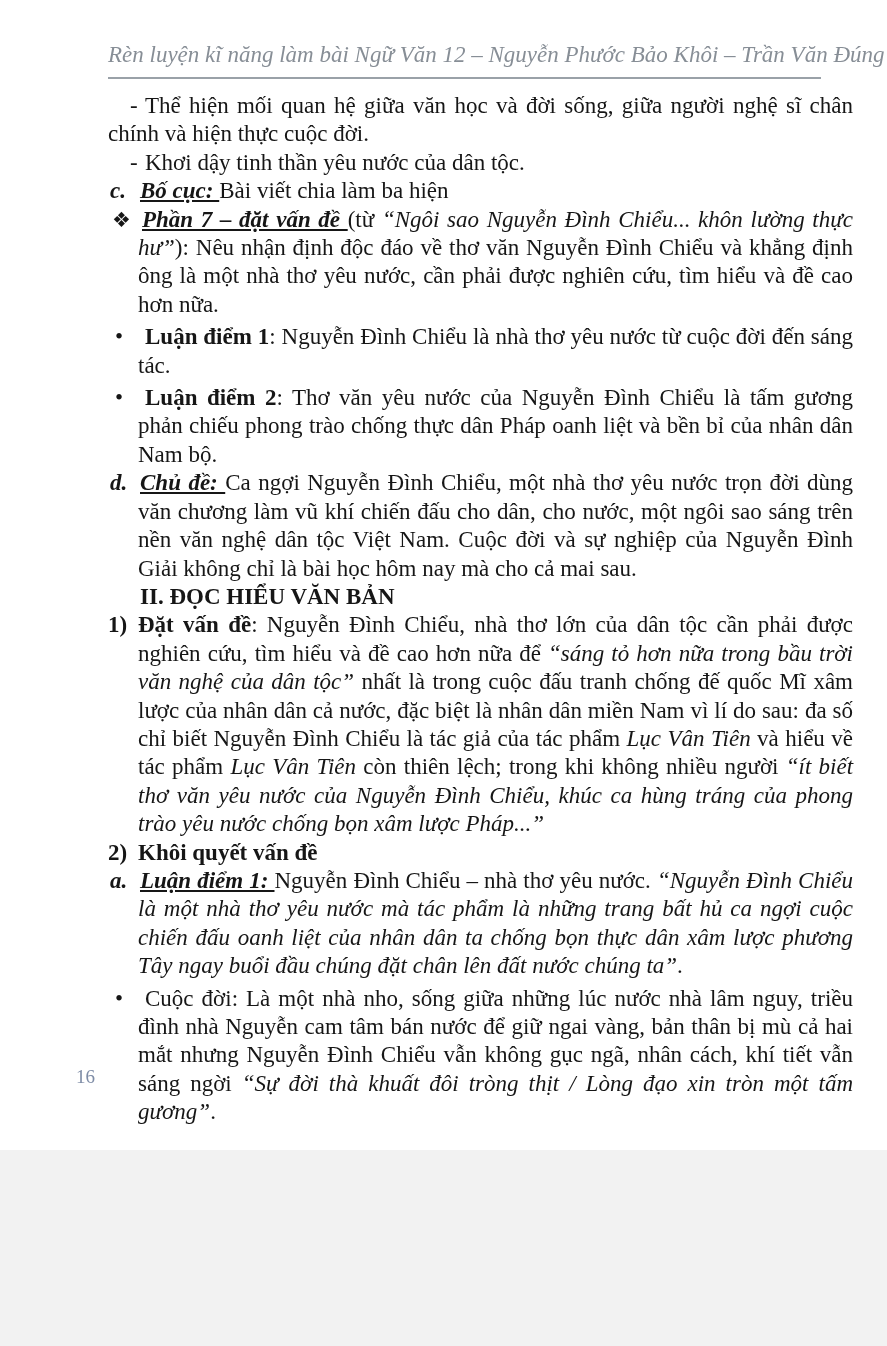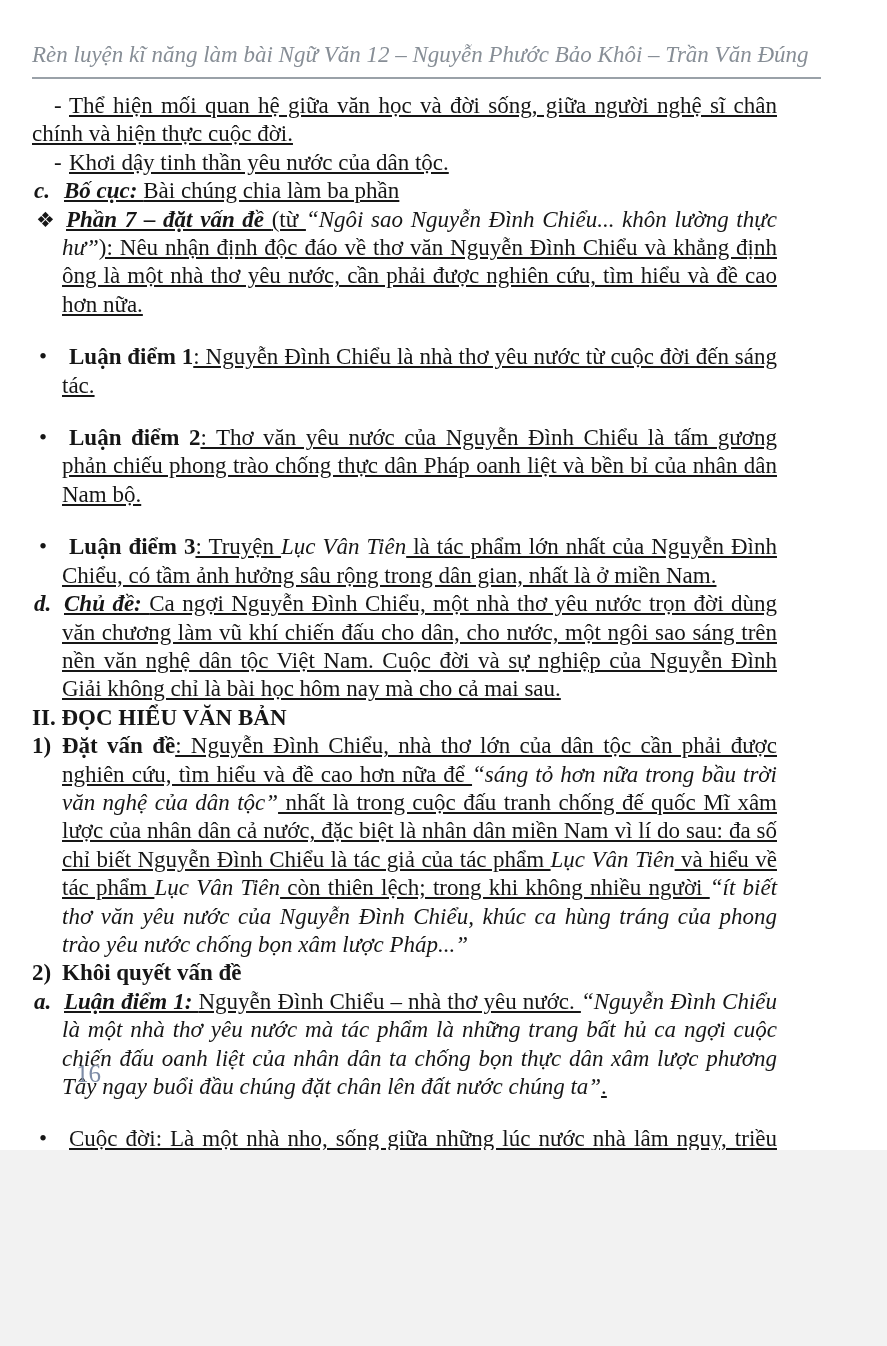--- a/index.html
+++ b/index.html
@@ -12,21 +12,21 @@
   html, body { margin: 0; padding: 0; background: #f2f2f2; }
   .page {
     position: relative;
     width: 887px;
     height: 1150px;
     margin: 0 auto;
     background: var(--page-bg);
     font-family: "Liberation Serif", "DejaVu Serif", serif;
     color: var(--body-ink);
     box-sizing: border-box;
-    padding: 42px 66px 0 32px;
+    padding: 42px 66px 0 108px;
     overflow: hidden;
   }
   .running-head {
     font-style: italic;
     font-size: 23px;
     line-height: 26px;
     color: var(--header-ink);
     border-bottom: 2px solid var(--rule);
     padding-bottom: 9px;
     margin-bottom: 13px;
@@ -36,54 +36,53 @@
   .body-text p {
     margin: 0;
     font-size: 23px;
     line-height: 28.4px;
     text-align: justify;
   }
   p.dash { text-indent: 22px; }
   p.dash .mk { display: inline-block; width: 15px; text-indent: 0; }
   p.hang { padding-left: 30px; text-indent: -30px; }
   p.hang .mk { display: inline-block; width: 30px; text-indent: 0; }
-  p.heading { font-weight: 700; }
-  p.gap { margin-top: 24px; }
+  p.heading { font-weight: 700; margin-left: 32px; }
+  p.gap { margin-top: 4px; }
   .mk.letter  { padding-left: 2px; width: 28px; font-weight: 700; font-style: italic; }
   .mk.diamond { padding-left: 4px; width: 26px; font-size: 21px; }
   .mk.bullet  { padding-left: 7px; width: 23px; }
   .mk.number  { font-weight: 700; }
-  .seg-r  { font-weight: 400; font-style: normal; text-decoration: underline; }
+  .seg-r  { font-weight: 400; font-style: normal; }
   .seg-b  { font-weight: 700; font-style: normal; }
   .seg-i  { font-weight: 400; font-style: italic; }
   .seg-bi { font-weight: 700; font-style: italic; text-decoration: underline; }
   .page-number {
     position: absolute;
     left: 76px;
     bottom: 62px;
-    font-size: 25px;
+    font-size: 19px;
     color: var(--pagenum-ink);
   }
 </style>
 </head>
 <body>
 
 <div class="page">
   <header>
     <div class="running-head">Rèn luyện kĩ năng làm bài Ngữ Văn 12 – Nguyễn Phước Bảo Khôi – Trần Văn Đúng</div>
   </header>
 
   <main class="body-text" id="paras">
       <p class="dash"><span class="mk dash">-</span><span class="seg-r">Thể hiện mối quan hệ giữa văn học và đời sống, giữa người nghệ sĩ chân chính và hiện thực cuộc đời.</span></p>
       <p class="dash"><span class="mk dash">-</span><span class="seg-r">Khơi dậy tinh thần yêu nước của dân tộc.</span></p>
-      <p class="hang"><span class="mk letter">c.</span><span class="seg-bi">Bố cục: </span><span class="seg-r">Bài chúng chia làm ba phần</span></p>
+      <p class="hang"><span class="mk letter">c.</span><span class="seg-bi">Bố cục: </span><span class="seg-r">Bài viết chia làm ba hiện</span></p>
       <p class="hang"><span class="mk diamond">❖</span><span class="seg-bi">Phần 7 – đặt vấn đề </span><span class="seg-r">(từ </span><span class="seg-i">“Ngôi sao Nguyễn Đình Chiểu... khôn lường thực hư”</span><span class="seg-r">): Nêu nhận định độc đáo về thơ văn Nguyễn Đình Chiểu và khẳng định ông là một nhà thơ yêu nước, cần phải được nghiên cứu, tìm hiểu và đề cao hơn nữa.</span></p>
       <p class="hang gap"><span class="mk bullet">•</span><span class="seg-b">Luận điểm 1</span><span class="seg-r">: Nguyễn Đình Chiểu là nhà thơ yêu nước từ cuộc đời đến sáng tác.</span></p>
       <p class="hang gap"><span class="mk bullet">•</span><span class="seg-b">Luận điểm 2</span><span class="seg-r">: Thơ văn yêu nước của Nguyễn Đình Chiểu là tấm gương phản chiếu phong trào chống thực dân Pháp oanh liệt và bền bỉ của nhân dân Nam bộ.</span></p>
-      <p class="hang gap"><span class="mk bullet">•</span><span class="seg-b">Luận điểm 3</span><span class="seg-r">: Truyện </span><span class="seg-i">Lục Vân Tiên</span><span class="seg-r"> là tác phẩm lớn nhất của Nguyễn Đình Chiểu, có tầm ảnh hưởng sâu rộng trong dân gian, nhất là ở miền Nam.</span></p>
       <p class="hang"><span class="mk letter">d.</span><span class="seg-bi">Chủ đề: </span><span class="seg-r">Ca ngợi Nguyễn Đình Chiểu, một nhà thơ yêu nước trọn đời dùng văn chương làm vũ khí chiến đấu cho dân, cho nước, một ngôi sao sáng trên nền văn nghệ dân tộc Việt Nam. Cuộc đời và sự nghiệp của Nguyễn Đình Giải không chỉ là bài học hôm nay mà cho cả mai sau.</span></p>
       <p class="heading"><span class="seg-b">II. ĐỌC HIỂU VĂN BẢN</span></p>
       <p class="hang"><span class="mk number">1)</span><span class="seg-b">Đặt vấn đề</span><span class="seg-r">: Nguyễn Đình Chiểu, nhà thơ lớn của dân tộc cần phải được nghiên cứu, tìm hiểu và đề cao hơn nữa để </span><span class="seg-i">“sáng tỏ hơn nữa trong bầu trời văn nghệ của dân tộc”</span><span class="seg-r"> nhất là trong cuộc đấu tranh chống đế quốc Mĩ xâm lược của nhân dân cả nước, đặc biệt là nhân dân miền Nam vì lí do sau: đa số chỉ biết Nguyễn Đình Chiểu là tác giả của tác phẩm </span><span class="seg-i">Lục Vân Tiên</span><span class="seg-r"> và hiểu về tác phẩm </span><span class="seg-i">Lục Vân Tiên</span><span class="seg-r"> còn thiên lệch; trong khi không nhiều người </span><span class="seg-i">“ít biết thơ văn yêu nước của Nguyễn Đình Chiểu, khúc ca hùng tráng của phong trào yêu nước chống bọn xâm lược Pháp...”</span></p>
       <p class="hang"><span class="mk number">2)</span><span class="seg-b">Khôi quyết vấn đề</span></p>
       <p class="hang"><span class="mk letter">a.</span><span class="seg-bi">Luận điểm 1: </span><span class="seg-r">Nguyễn Đình Chiểu – nhà thơ yêu nước. </span><span class="seg-i">“Nguyễn Đình Chiểu là một nhà thơ yêu nước mà tác phẩm là những trang bất hủ ca ngợi cuộc chiến đấu oanh liệt của nhân dân ta chống bọn thực dân xâm lược phương Tây ngay buổi đầu chúng đặt chân lên đất nước chúng ta”</span><span class="seg-r">.</span></p>
       <p class="hang gap"><span class="mk bullet">•</span><span class="seg-r">Cuộc đời: Là một nhà nho, sống giữa những lúc nước nhà lâm nguy, triều đình nhà Nguyễn cam tâm bán nước để giữ ngai vàng, bản thân bị mù cả hai mắt nhưng Nguyễn Đình Chiểu vẫn không gục ngã, nhân cách, khí tiết vẫn sáng ngời </span><span class="seg-i">“Sự đời thà khuất đôi tròng thịt / Lòng đạo xin tròn một tấm gương”</span><span class="seg-r">.</span></p>
     </main>
 
   <footer>
     <span class="page-number">16</span>

